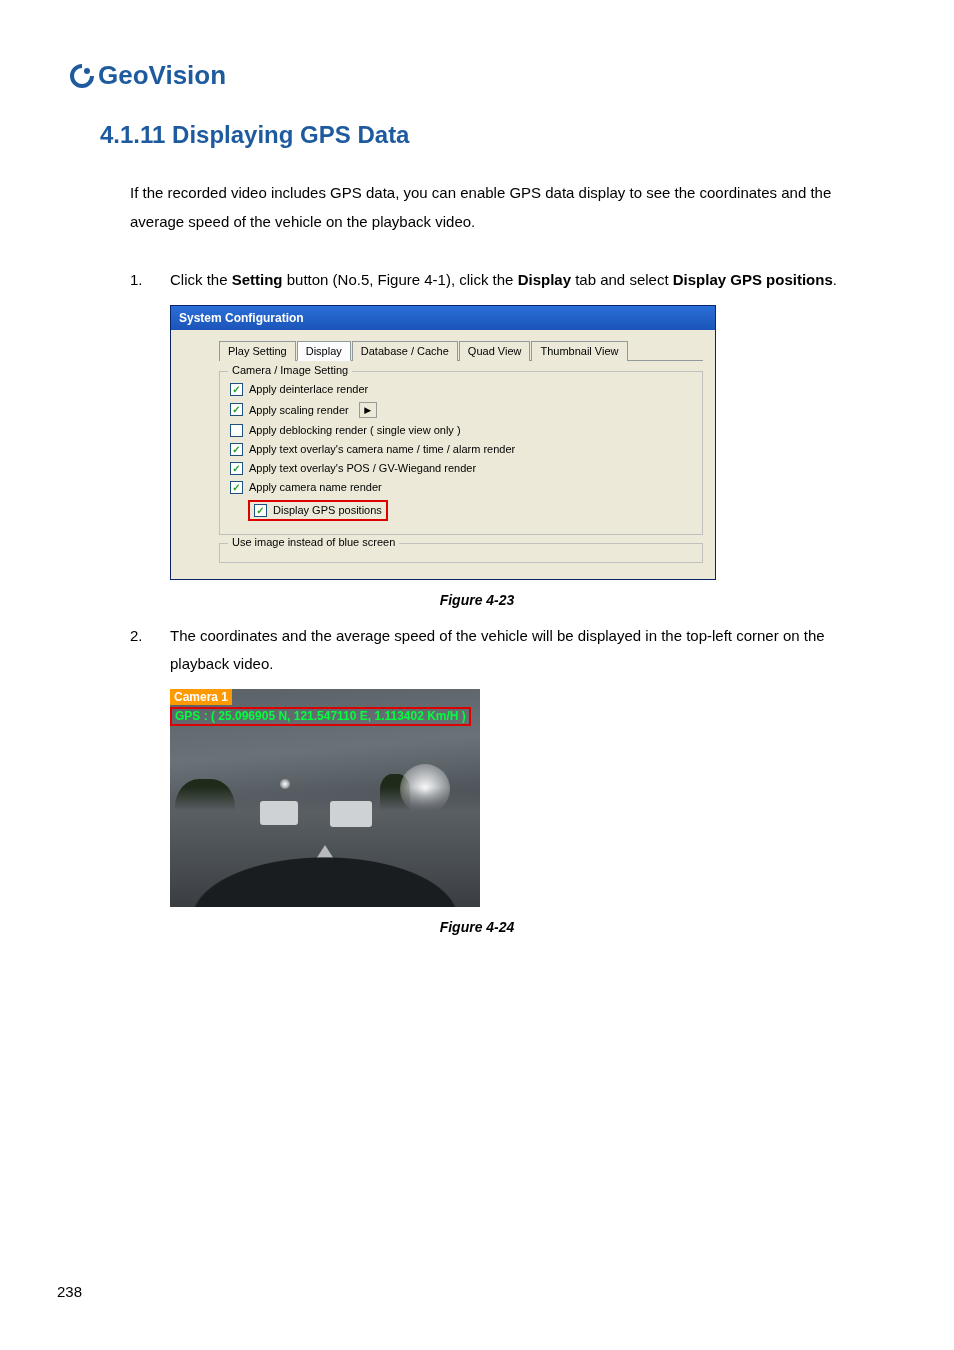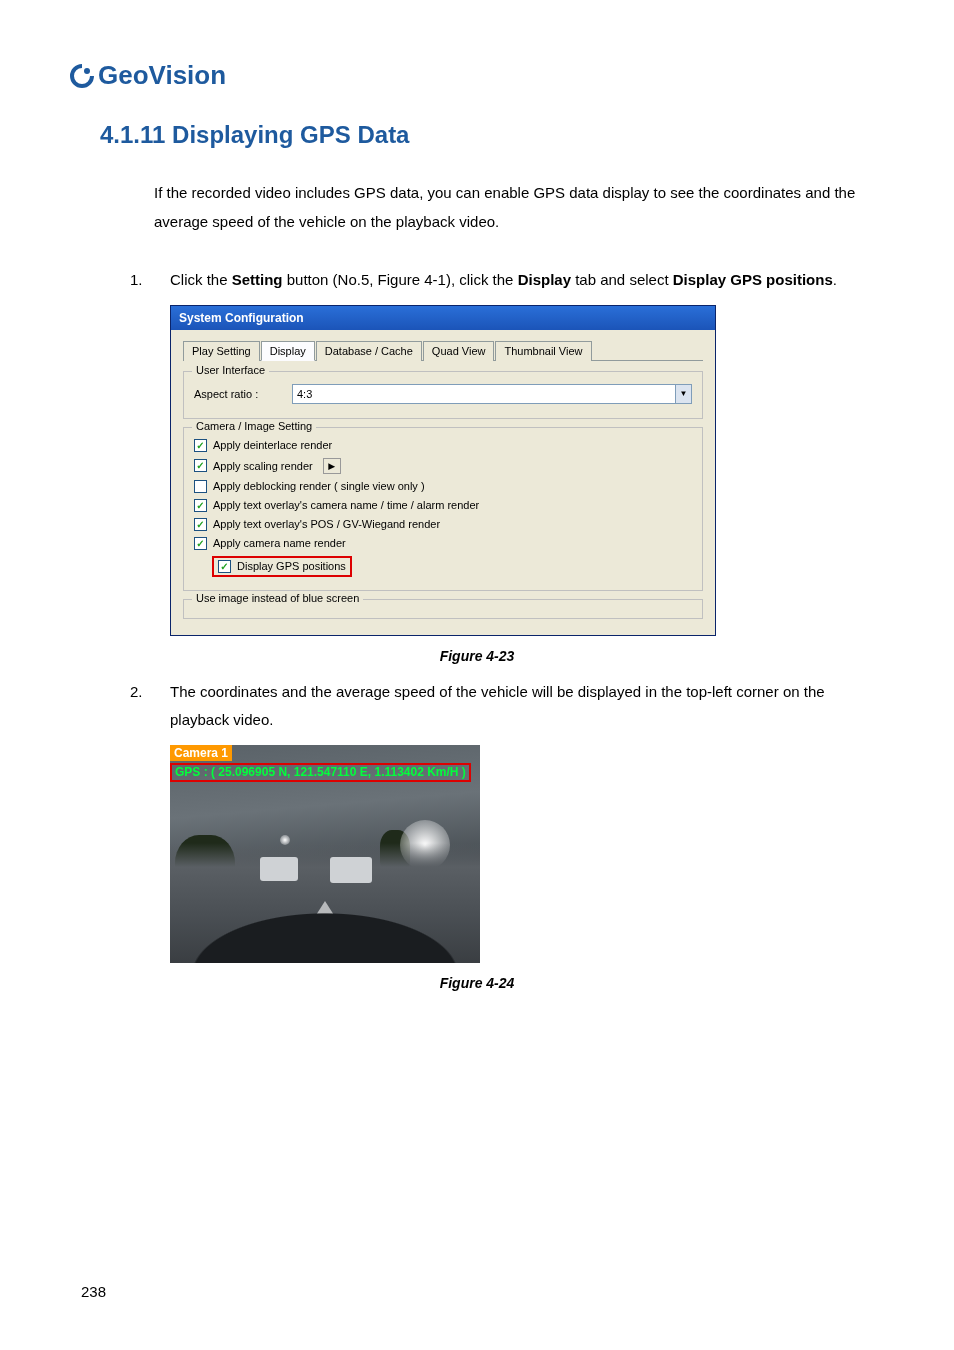--- a/index.html
+++ b/index.html
@@ -28,21 +28,21 @@
   }
   .heading {
     color: #1e5a9e;
     font-size: 24px;
     font-weight: bold;
     margin: 25px 0 30px 30px;
   }
   .intro {
     font-size: 15px;
     line-height: 1.9;
-    margin: 0 0 30px 84px;
+    margin: 0 0 30px 60px;
   }
   .list-item {
     display: flex;
     margin: 0 0 10px 60px;
     font-size: 15px;
     line-height: 1.9;
   }
   .list-num { width: 40px; flex-shrink: 0; }
   .list-body { flex: 1; }
   .bold { font-weight: bold; }
@@ -58,21 +58,21 @@
     font-family: Tahoma, sans-serif;
     font-size: 11px;
   }
   .dlg-title {
     background: linear-gradient(to bottom, #2a6fd8, #1b54b8);
     color: #fff;
     font-weight: bold;
     font-size: 12px;
     padding: 5px 8px;
   }
-  .dlg-body { padding: 10px 12px 8px 12px; }
+  .dlg-body { padding: 10px 12px 8px 12px; margin-left: 36px; }
   .tabs { display: flex; border-bottom: 1px solid #919b9c; margin-bottom: 10px; }
   .tab {
     padding: 3px 8px;
     border: 1px solid #919b9c;
     border-bottom: none;
     background: #ece9d8;
     margin-right: 1px;
     position: relative;
     top: 1px;
     font-size: 11px;
@@ -227,21 +227,21 @@
     width:16px; height:22px; background: rgba(255,255,255,0.55);
   }
   .tree {
     position:absolute; background: #1f2a1a; border-radius: 40% 40% 20% 20%;
   }
   .t1 { top:90px; left:5px; width:60px; height:70px; }
   .t2 { top:85px; left:210px; width:30px; height:40px; }
   .page-num {
     position: absolute;
     bottom: 50px;
-    left: 81px;
+    left: 57px;
     font-size: 15px;
     margin-top: 44px;
   }
 </style>
 </head>
 <body>
 
 <div class="logo">
   <span class="logo-mark">
     <svg width="24" height="24" viewBox="0 0 24 24">
@@ -268,30 +268,20 @@
     <div class="dlg-title">System Configuration</div>
     <div class="dlg-body">
       <div class="tabs">
         <div class="tab">Play Setting</div>
         <div class="tab active">Display</div>
         <div class="tab">Database / Cache</div>
         <div class="tab">Quad View</div>
         <div class="tab">Thumbnail View</div>
       </div>
 
-      <div class="group">
-        <div class="group-title">User Interface</div>
-        <div class="form-row">
-          <div class="form-label">Aspect ratio :</div>
-          <div class="select">
-            <div class="select-val">4:3</div>
-            <div class="select-btn">▼</div>
-          </div>
-        </div>
-      </div>
 
       <div class="group">
         <div class="group-title">Camera / Image Setting</div>
 
         <div class="chk-row">
           <div class="chk">✓</div>
           <span>Apply deinterlace render</span>
         </div>
         <div class="chk-row">
           <div class="chk">✓</div>

